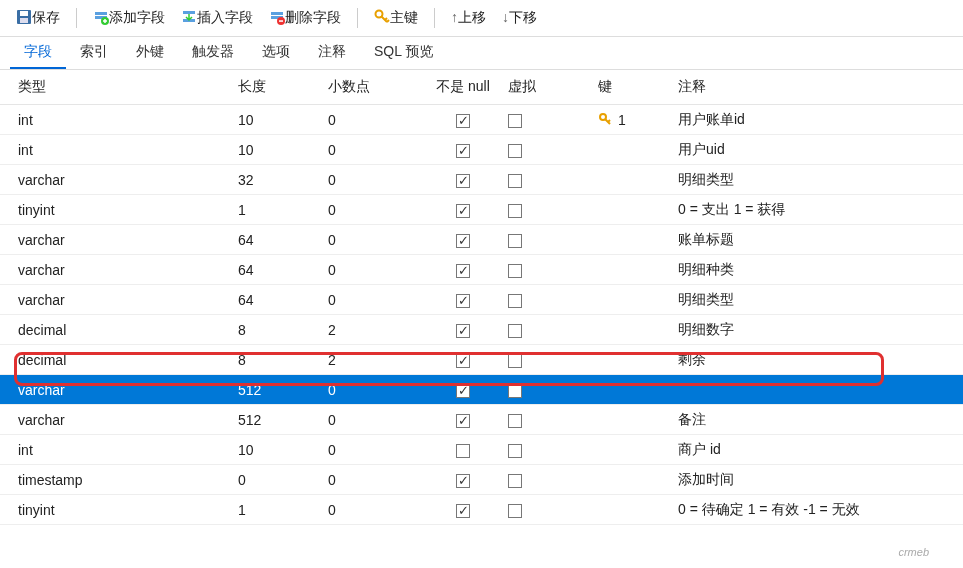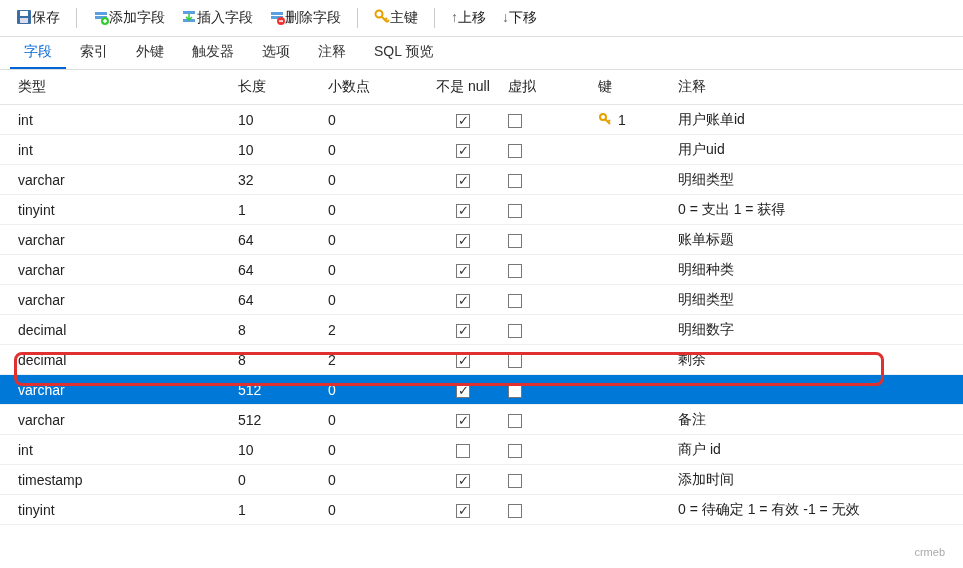--- a/index.html
+++ b/index.html
@@ -96,24 +96,25 @@
   content: "✓";
   position: absolute;
   left: 1px;
   top: -2px;
   font-size: 13px;
   color: #333;
 }
 .keycell { display: flex; align-items: center; gap: 4px; }
 .watermark {
   position: absolute;
-  right: 18px;
+  right: 34px;
   bottom: 10px;
   font-size: 11px;
   color: #aaa;
+  font-style: italic;
 }
 svg { display: block; }
 </style>
 </head>
 <body>
 
 <div class="toolbar">
   <div class="tbtn">
     <span>
       <svg width="16" height="16" viewBox="0 0 16 16">

